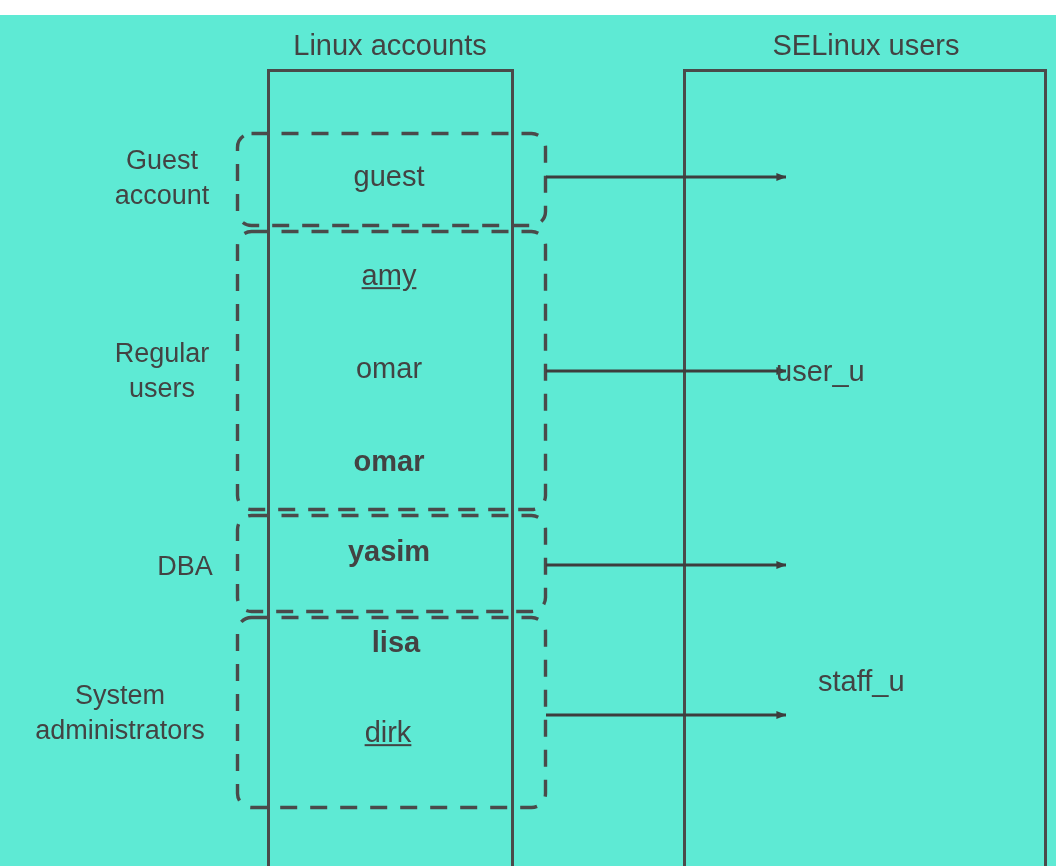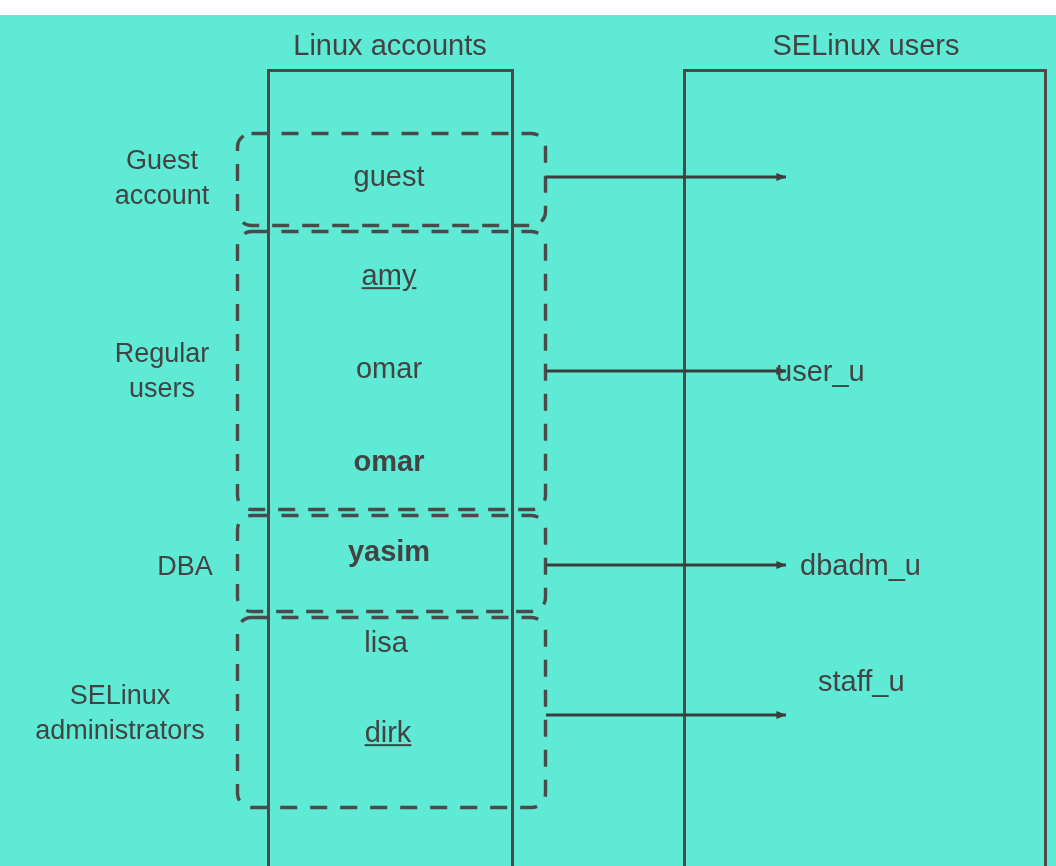--- a/index.html
+++ b/index.html
@@ -96,38 +96,37 @@
     <div class="lbl col-title" style="left:866px; top:31px;">SELinux users</div>
 
     <div class="lbl group-label" style="left:162px; top:163px;">Guest
 account</div>
 
     <div class="lbl group-label" style="left:162px; top:356px;">Regular
 users</div>
 
     <div class="lbl group-label" style="left:185px; top:552px;">DBA</div>
 
-    <div class="lbl group-label" style="left:120px; top:698px;">SELinux
+    <div class="lbl group-label" style="left:120px; top:698px;">System
 administrators</div>
 
     <div class="lbl account-name" style="left:389px; top:162px;">guest</div>
 
     <div class="lbl account-name" style="left:389px; top:261px;text-decoration:underline;">amy</div>
 
     <div class="lbl account-name" style="left:389px; top:354px;">omar</div>
 
     <div class="lbl account-name" style="left:389px; top:447px;font-weight:bold;">omar</div>
 
     <div class="lbl account-name" style="left:389px; top:537px;font-weight:bold;">yasim</div>
 
-    <div class="lbl account-name" style="left:386px; top:628px;">lisa</div>
+    <div class="lbl account-name" style="left:396px; top:628px;font-weight:bold;">lisa</div>
 
     <div class="lbl account-name" style="left:388px; top:718px;text-decoration:underline;">dirk</div>
 
 
     <div class="lbl seuser-name" style="left:776px; top:357px;">user_u</div>
 
-    <div class="lbl seuser-name" style="left:800px; top:551px;">dbadm_u</div>
 
     <div class="lbl seuser-name" style="left:818px; top:667px;">staff_u</div>
 
   </div>
 </div>
 
 </body></html>

